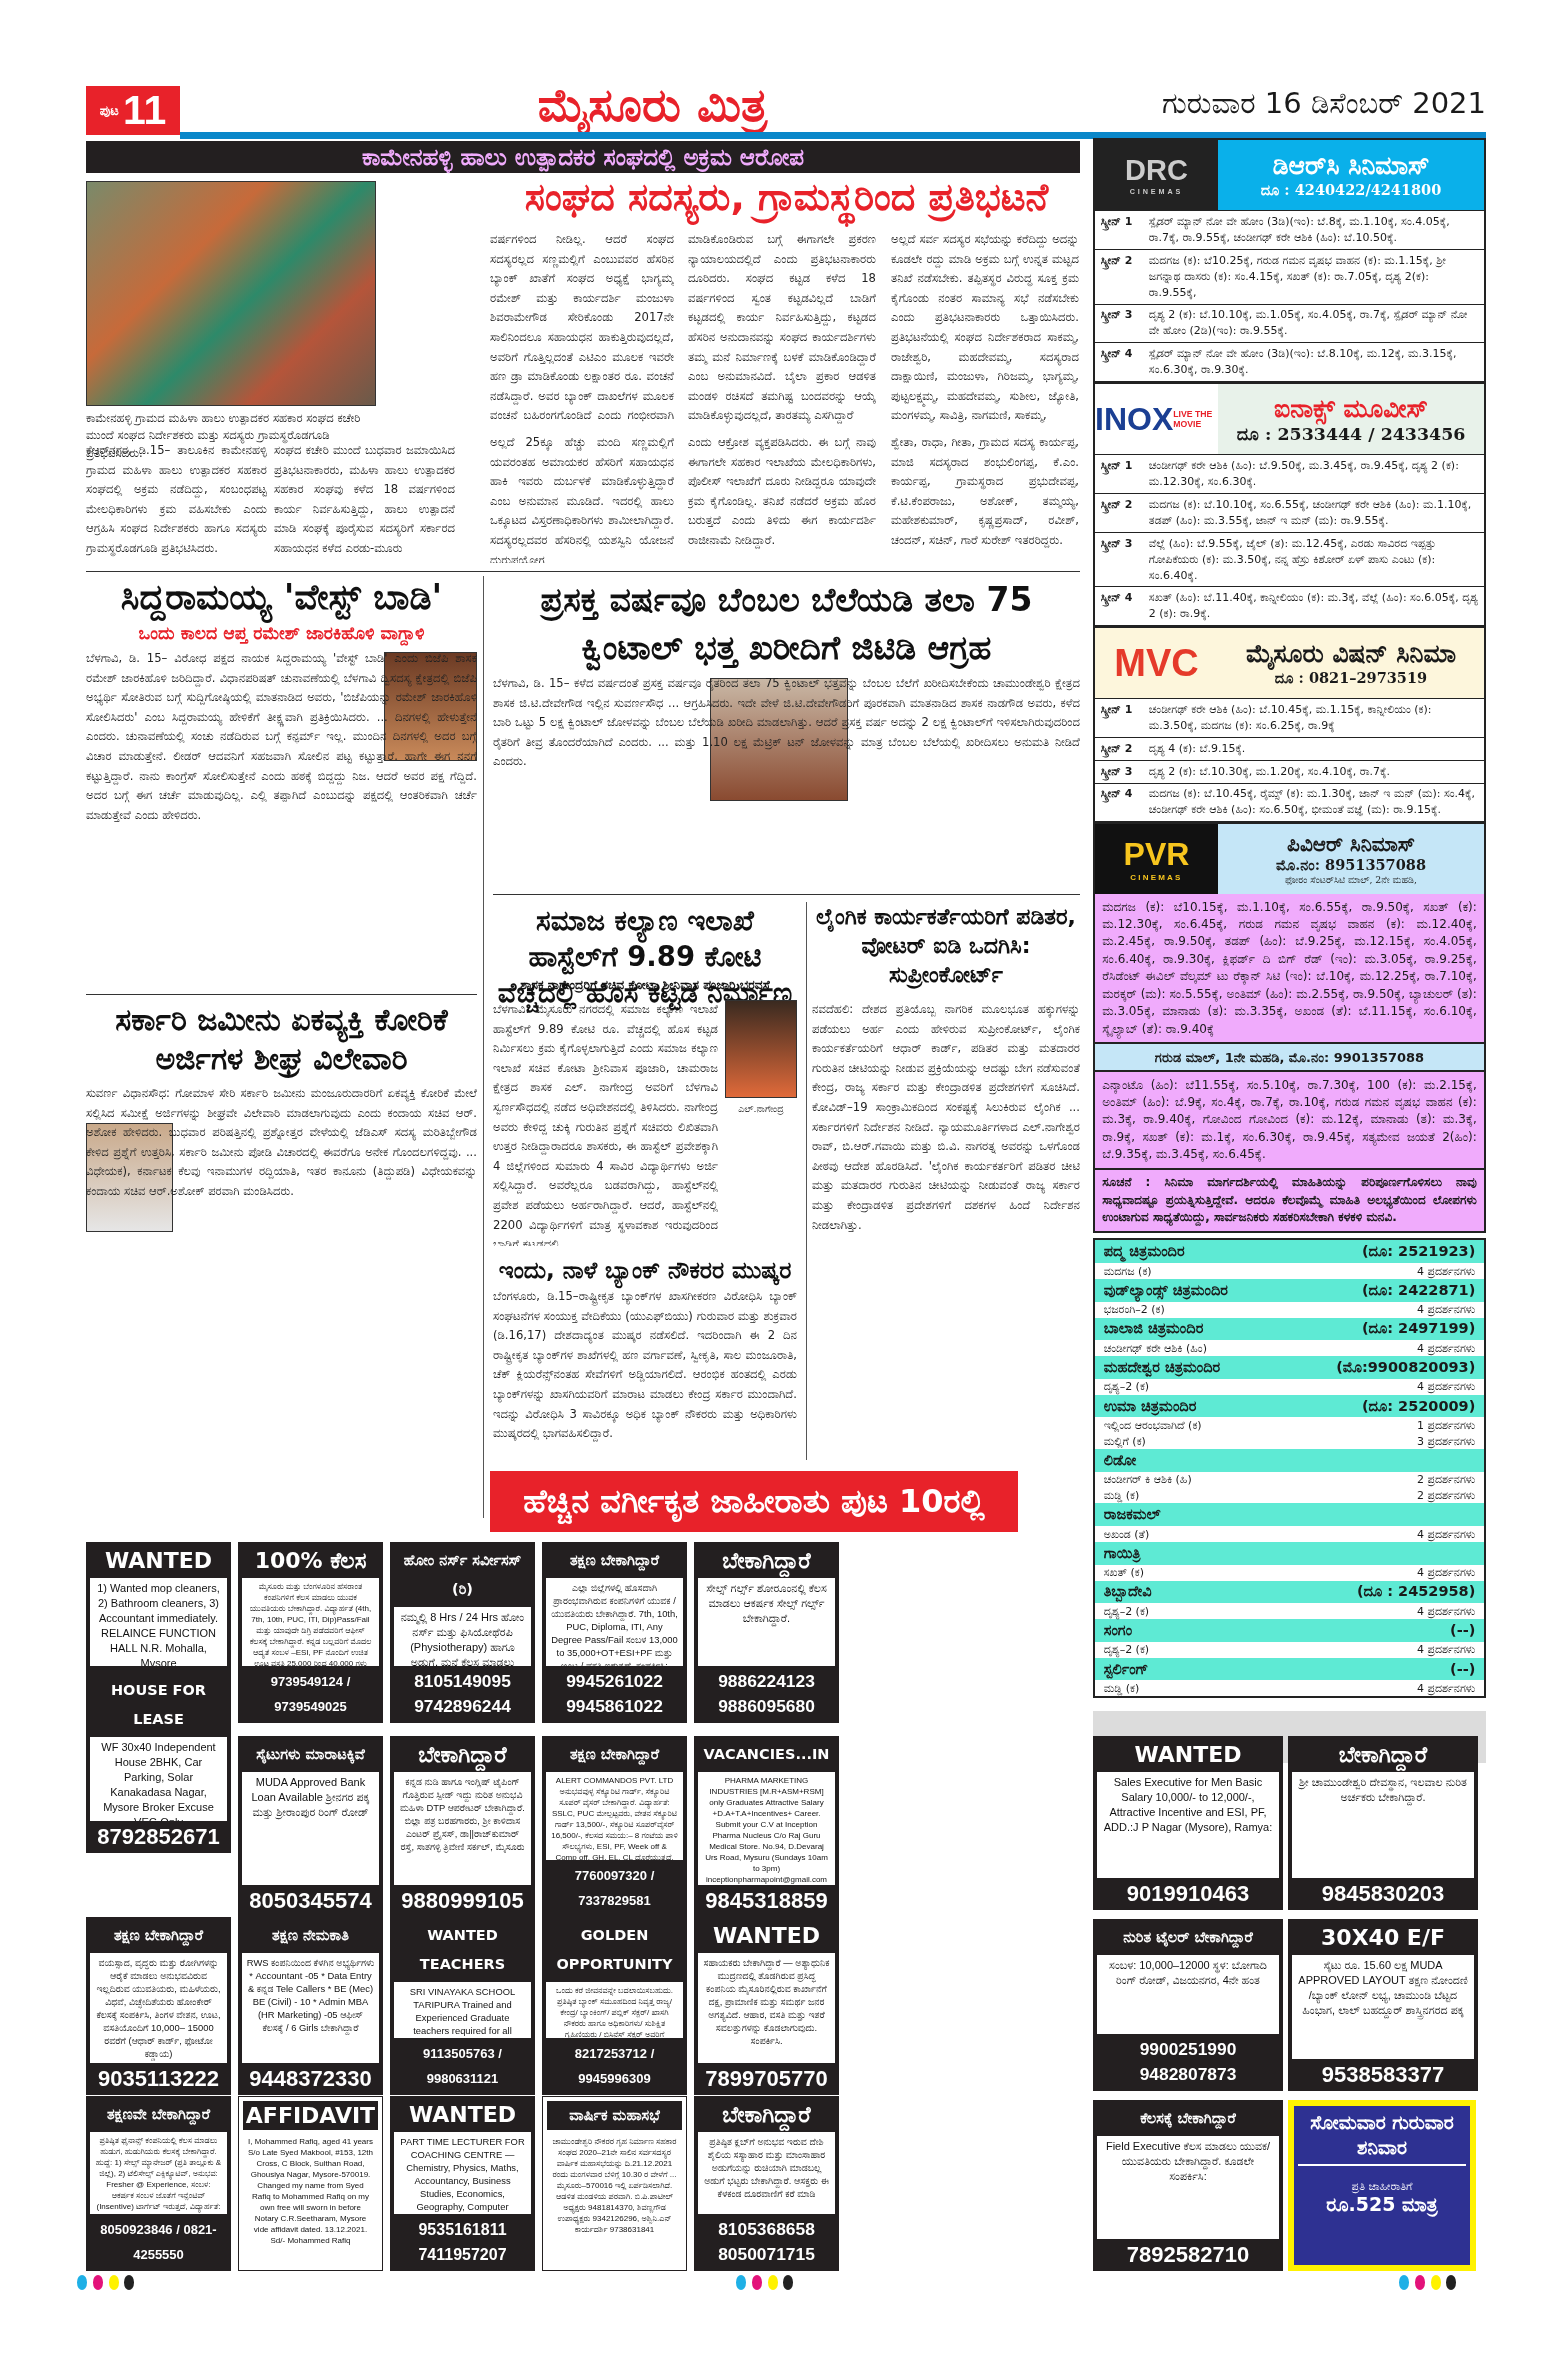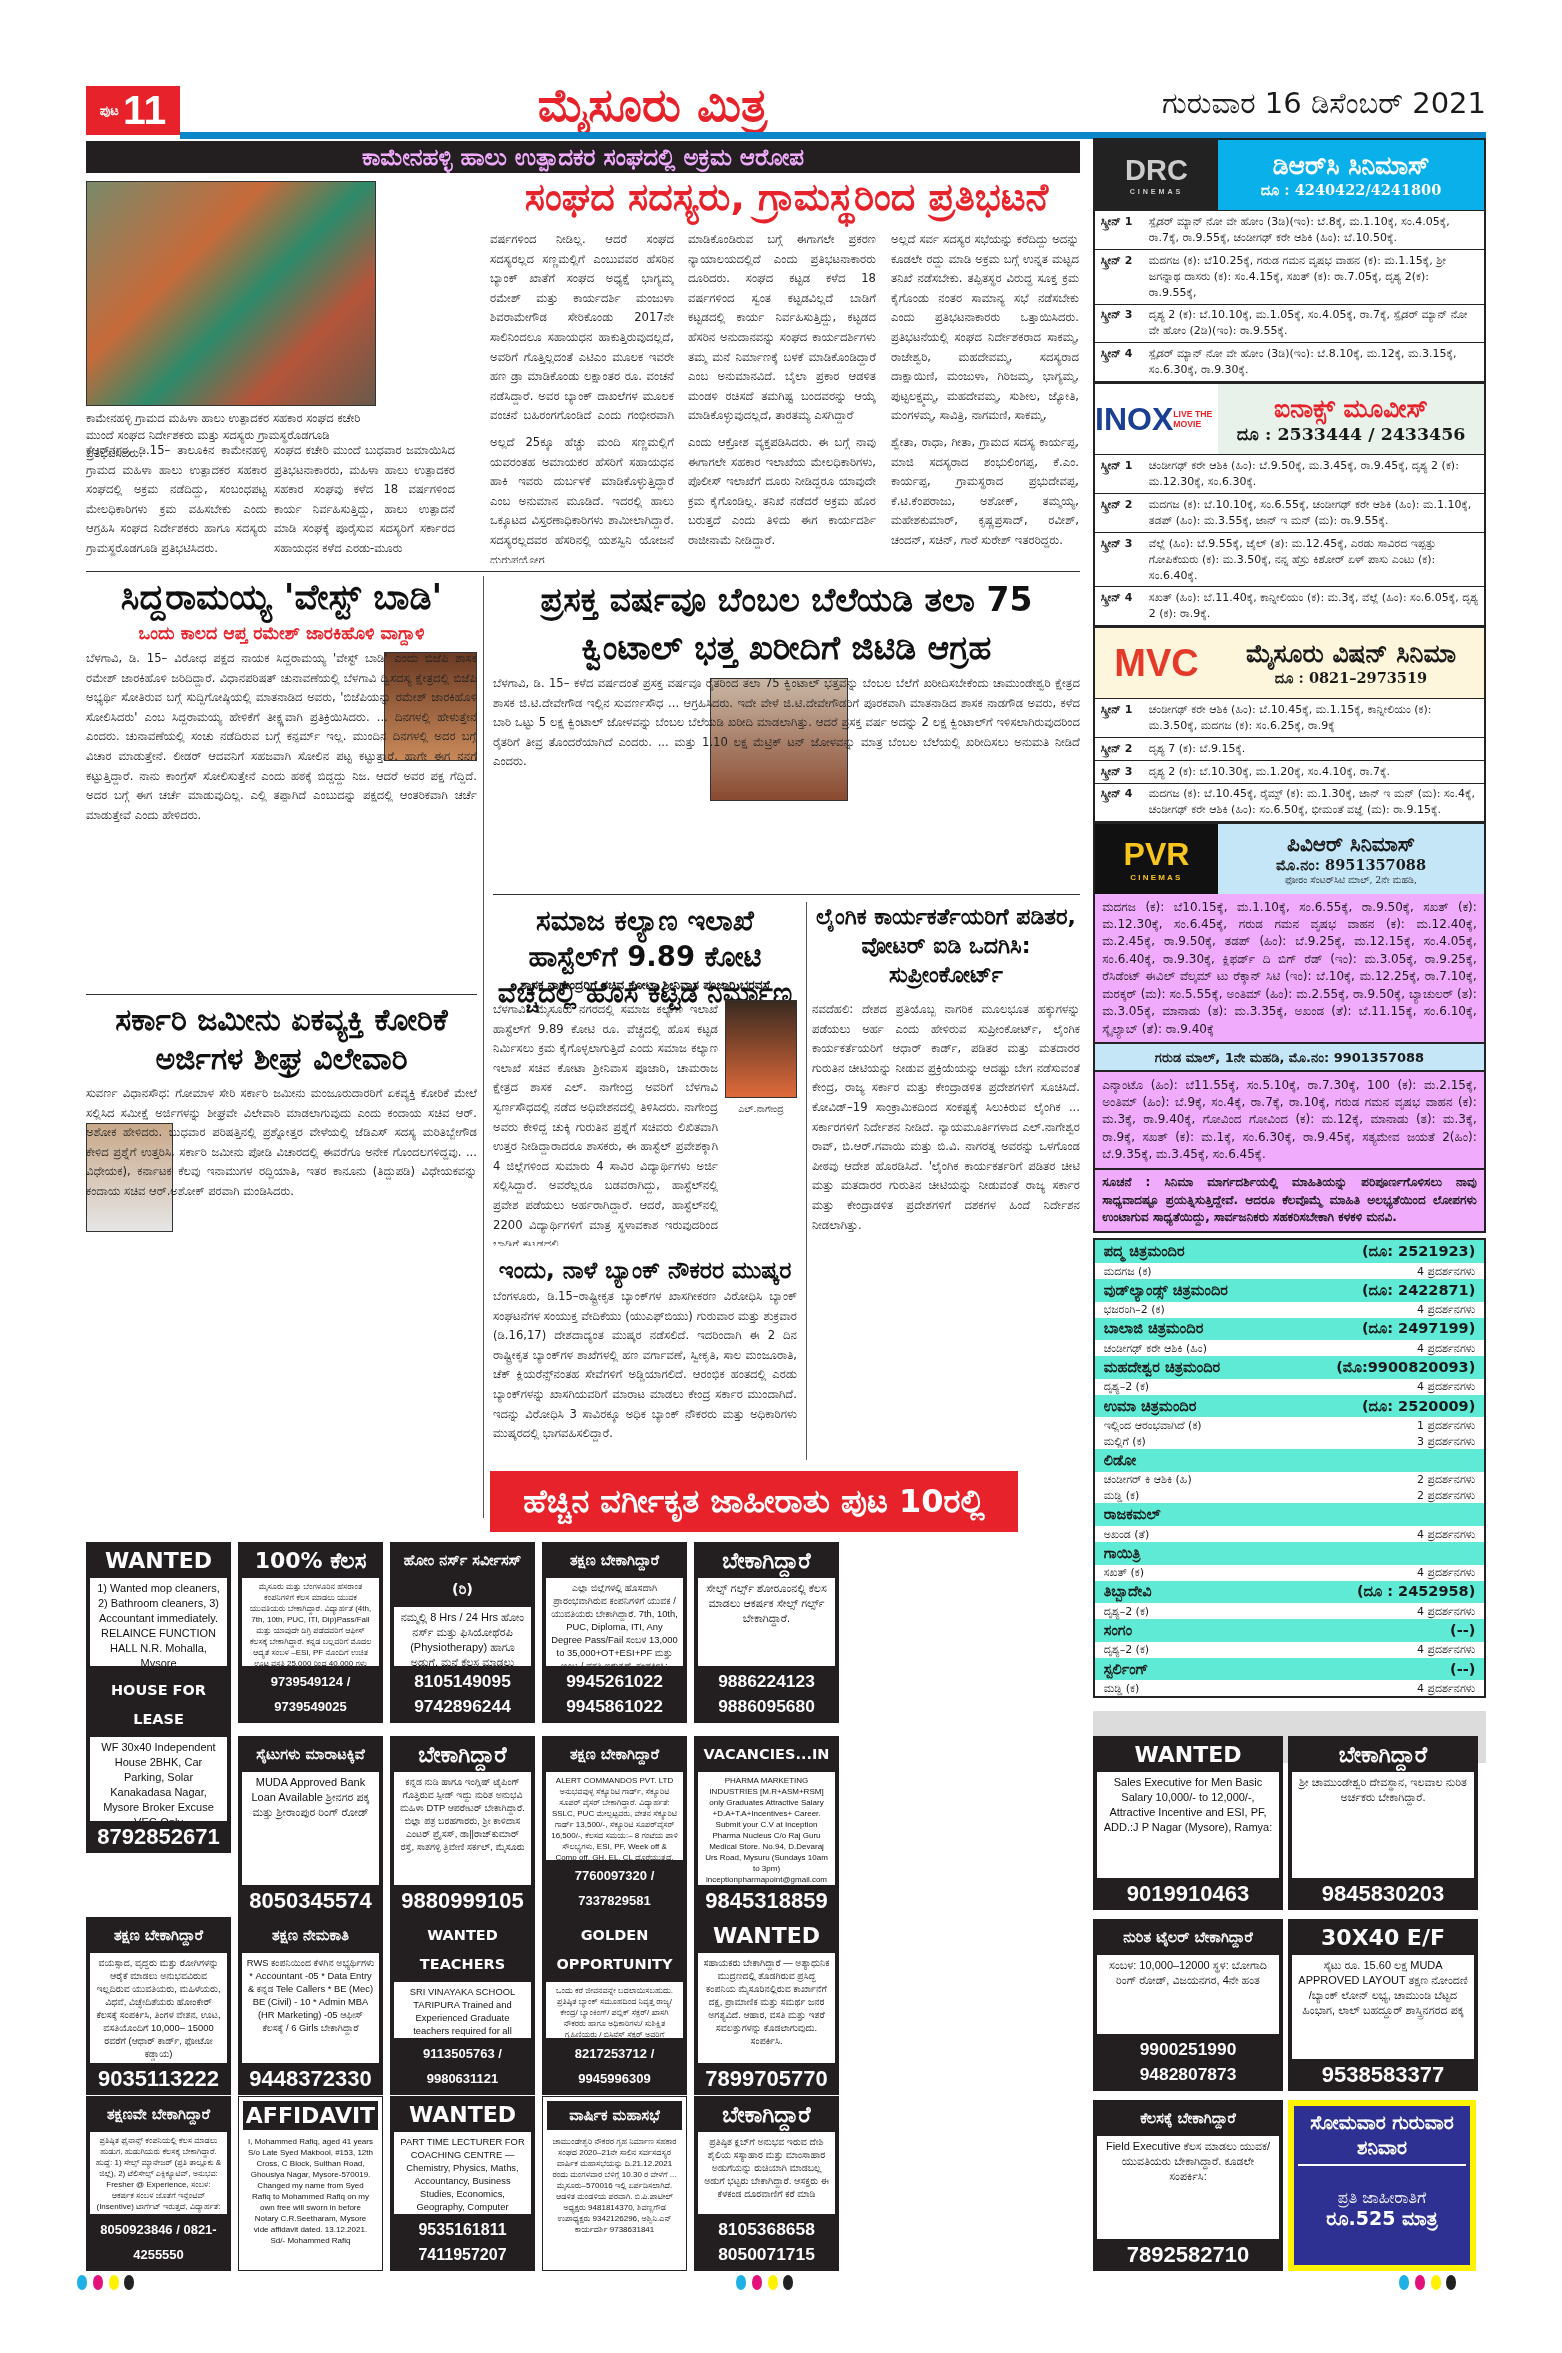--- a/index.html
+++ b/index.html
@@ -165,21 +165,21 @@
       <div class="p">ದೂ : 0821–2973519</div>
     </div>
   </div>
   <div id="mvc-screens">
       <div class="screen">
         <span class="s">ಸ್ಕ್ರೀನ್ 1</span>
         <span>ಚಂಡೀಗಢ್ ಕರೇ ಆಶಿಕಿ (ಹಿಂ): ಬೆ.10.45ಕ್ಕೆ, ಮ.1.15ಕ್ಕೆ, ಕಾನ್ನೀಲಿಯಂ (ಕ): ಮ.3.50ಕ್ಕೆ, ಮದಗಜ (ಕ): ಸಂ.6.25ಕ್ಕೆ, ರಾ.9ಕ್ಕೆ</span>
       </div>
       <div class="screen">
         <span class="s">ಸ್ಕ್ರೀನ್ 2</span>
-        <span>ದೃಶ್ಯ 7 (ಕ): ಬೆ.9.15ಕ್ಕೆ.</span>
+        <span>ದೃಶ್ಯ 4 (ಕ): ಬೆ.9.15ಕ್ಕೆ.</span>
       </div>
       <div class="screen">
         <span class="s">ಸ್ಕ್ರೀನ್ 3</span>
         <span>ದೃಶ್ಯ 2 (ಕ): ಬೆ.10.30ಕ್ಕೆ, ಮ.1.20ಕ್ಕೆ, ಸಂ.4.10ಕ್ಕೆ, ರಾ.7ಕ್ಕೆ.</span>
       </div>
       <div class="screen" style="border-bottom: 1.4px solid rgb(34, 34, 34);">
         <span class="s">ಸ್ಕ್ರೀನ್ 4</span>
         <span>ಮದಗಜ (ಕ): ಬೆ.10.45ಕ್ಕೆ, ರೈಮ್ಸ್ (ಕ): ಮ.1.30ಕ್ಕೆ, ಜಾನ್ ಇ ಮನ್ (ಮ): ಸಂ.4ಕ್ಕೆ, ಚಂಡೀಗಢ್ ಕರೇ ಆಶಿಕಿ (ಹಿಂ): ಸಂ.6.50ಕ್ಕೆ, ಭೀಮಂತೆ ವಜ್ಞೆ (ಮ): ರಾ.9.15ಕ್ಕೆ.</span>
       </div>
     </div>
@@ -445,21 +445,21 @@
     <div class="ad" style="left: 1093px; top: 2100px; width: 190px; height: 171px;">
       <div class="ah" style="font-size: 14.5px;">ಕೆಲಸಕ್ಕೆ ಬೇಕಾಗಿದ್ದಾರೆ</div>
       <div class="ab" style="overflow: hidden;">Field Executive ಕೆಲಸ ಮಾಡಲು ಯುವಕ/ ಯುವತಿಯರು ಬೇಕಾಗಿದ್ದಾರೆ. ಕೂಡಲೇ ಸಂಪರ್ಕಿಸಿ:</div>
       <div class="ap">7892582710</div>
     </div>
   </div>
 
 <div class="abs" style="left:1288px;top:2100px;width:188px;height:171px;background:#fff200;padding:5.8px">
   <div style="background:#2e3192;color:#fff;height:100%;text-align:center;font-family:'DejaVu Sans',sans-serif;padding:4.3px">
     <div style="font-size:19px;font-weight:bold;line-height:25px;border-bottom:2.2px solid #fff;padding-bottom:4.3px">ಸೋಮವಾರ ಗುರುವಾರ ಶನಿವಾರ</div>
-    <div style="font-size:16px;margin-top:22px">ಪ್ರತಿ ಜಾಹೀರಾತಿಗೆ</div>
+    <div style="font-size:11px;margin-top:14px">ಪ್ರತಿ ಜಾಹೀರಾತಿಗೆ</div>
     <div style="font-size:19px;font-weight:bold">ರೂ.525 ಮಾತ್ರ</div>
   </div>
 </div>
 
 <div class="abs dots" style="left:77px;top:2275px">
   <div class="dot" style="background:#1fb0e6"></div>
     <div class="dot" style="background:#e3127a"></div>
     <div class="dot" style="background:#fff200"></div>
     <div class="dot" style="background:#222"></div>
 </div>

